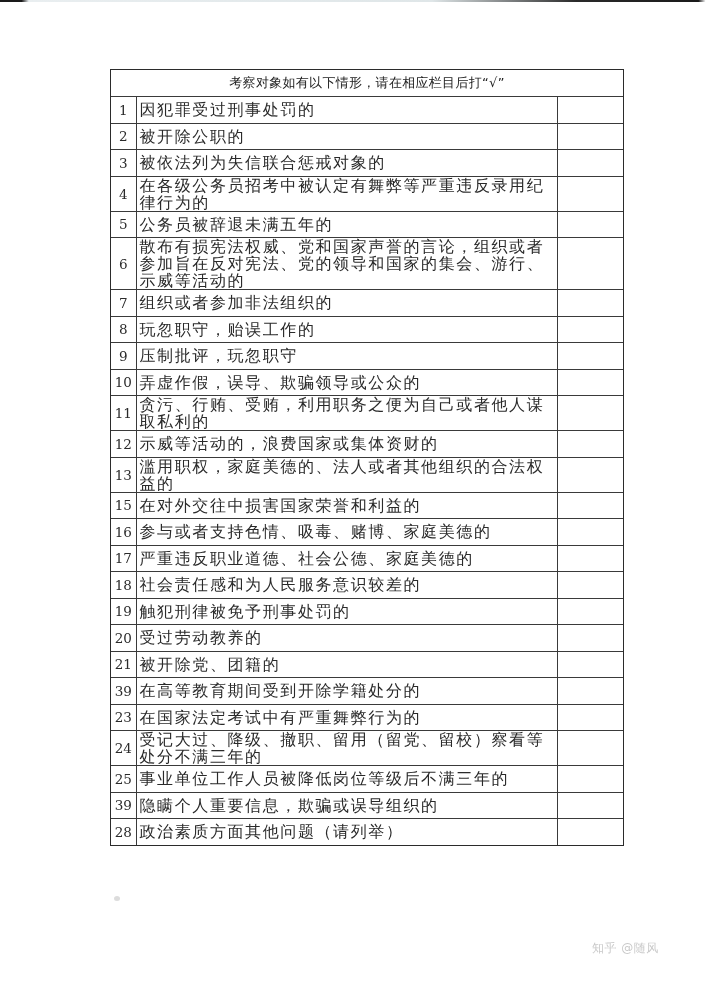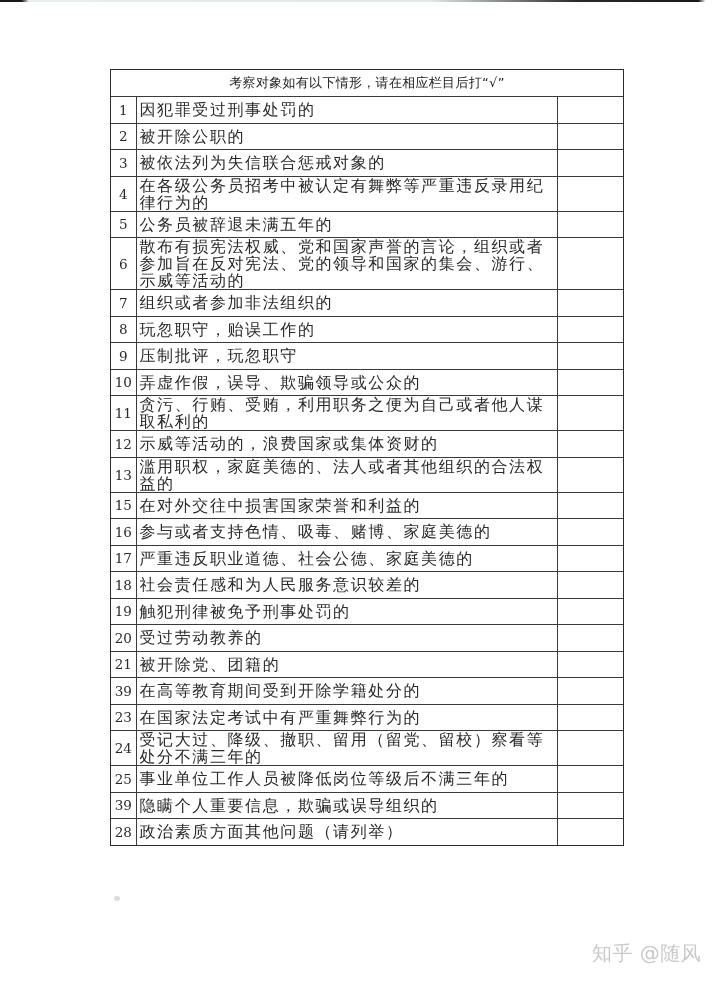--- a/index.html
+++ b/index.html
@@ -69,21 +69,21 @@
     .check {
       width: 64px;
     }
     tr.r td { height: 25.5px; }
     tr.r.tall td { height: 40px; }
     .watermark {
       position: absolute;
       left: 592px;
       top: 940px;
       font-family: "DejaVu Sans", "Liberation Sans", sans-serif;
-      font-size: 20px;
+      font-size: 12px;
       color: #c9c9c9;
       letter-spacing: 0.5px;
     }
     .speck {
       position: absolute;
       left: 114px;
       top: 896px;
       width: 6px;
       height: 5px;
       border-radius: 50%;

